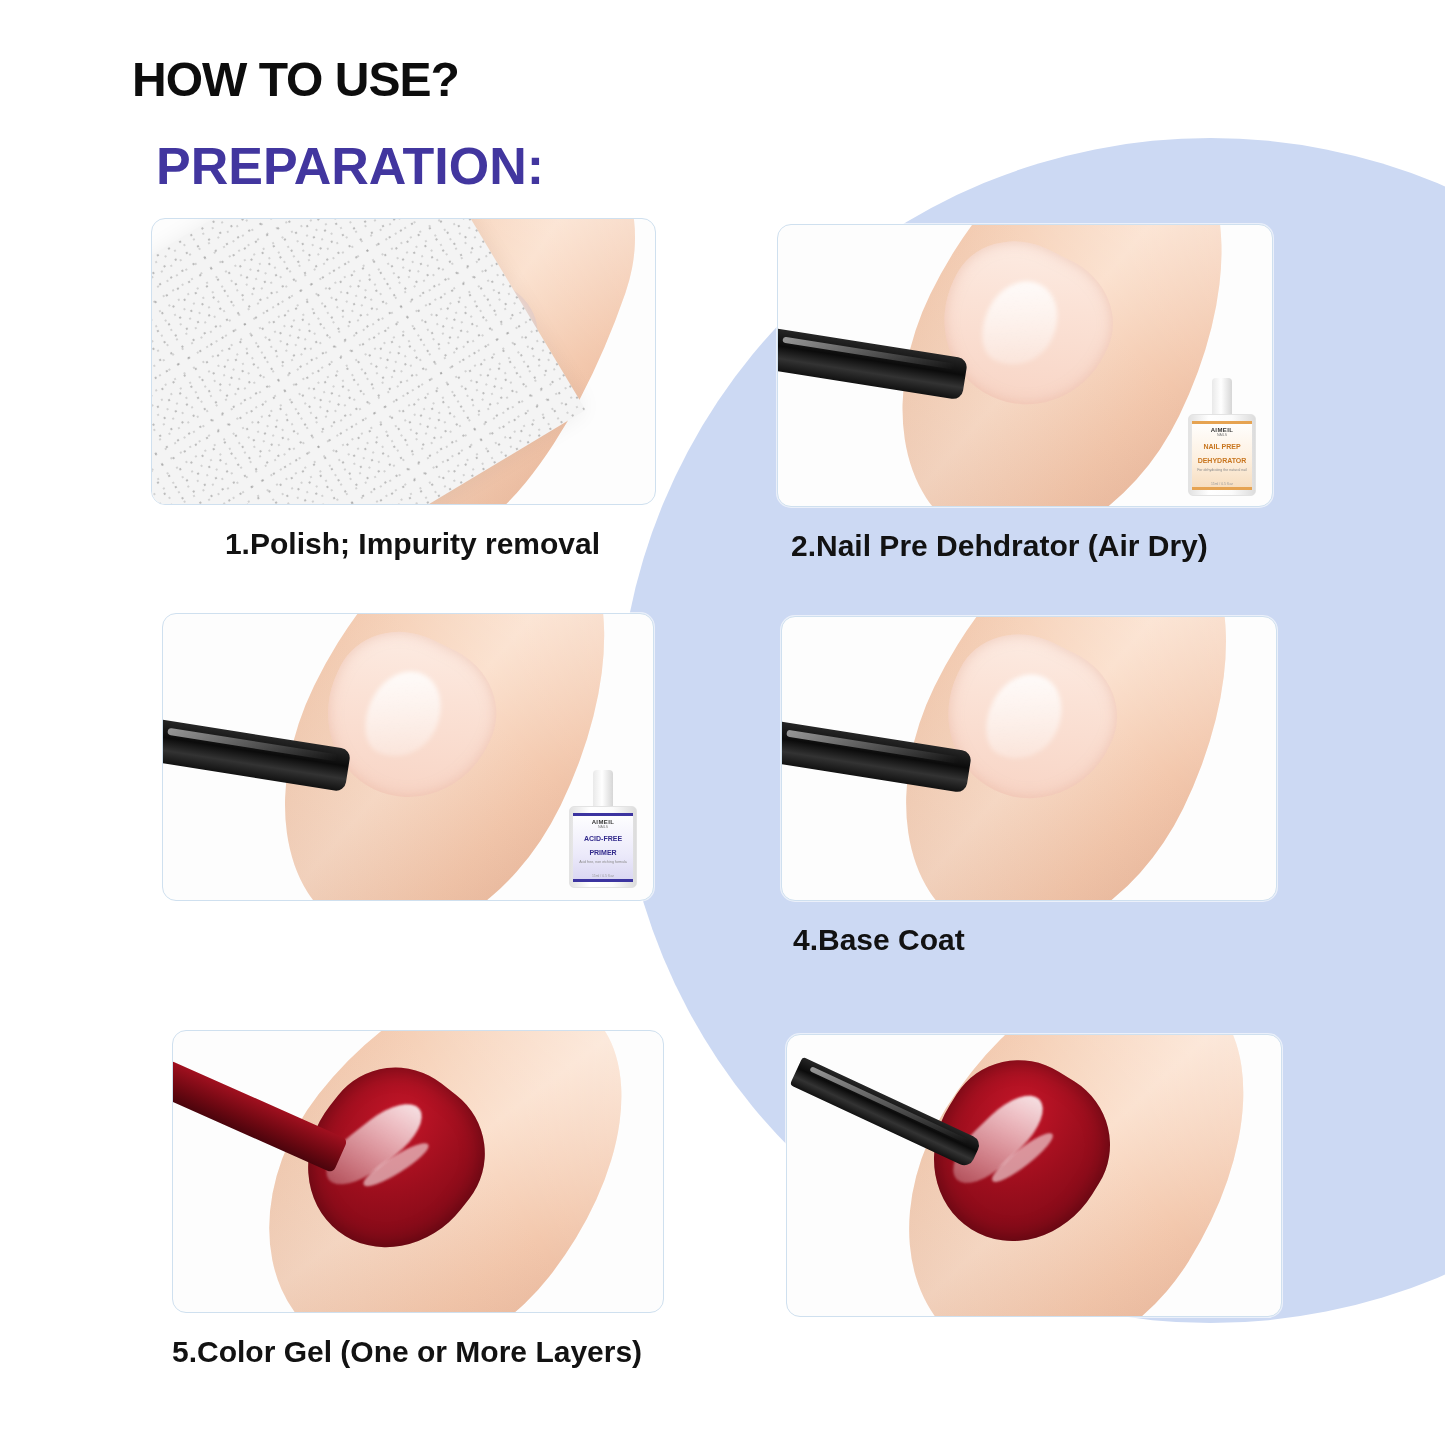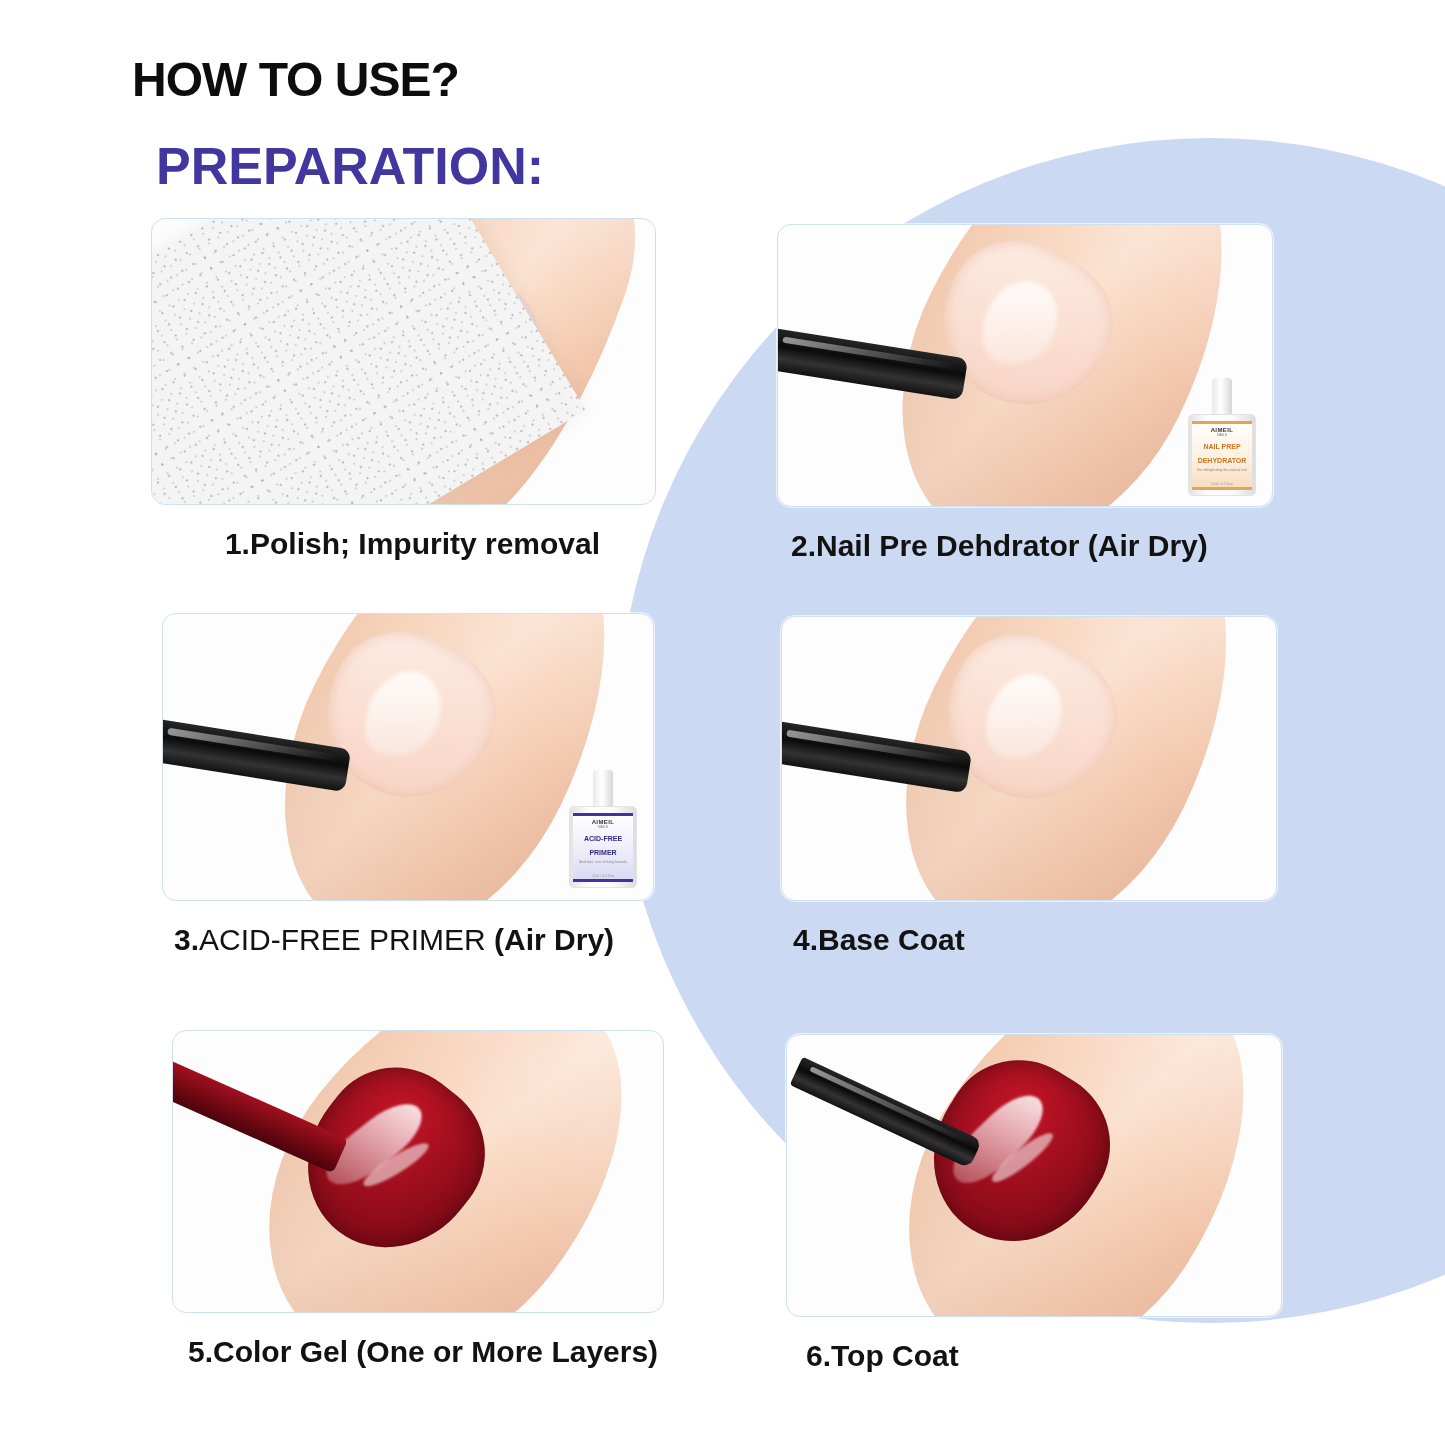--- a/index.html
+++ b/index.html
@@ -70,21 +70,21 @@
 
   .p1 .photo{ height:287px; }
   .p3 .photo{ height:288px; }
   .p5 .photo{ height:283px; }
   .p2 .photo{ height:283px; }
   .p4 .photo{ height:285px; }
   .p6 .photo{ height:283px; }
 
   .p1 .caption{ margin-left:18px; }
   .p3 .caption{ margin-left:12px; }
-  .p5 .caption{ margin-left:16px; }
+  .p5 .caption{ }
   .p2 .caption{ margin-left:14px; }
   .p4 .caption{ margin-left:12px; }
   .p6 .caption{ margin-left:20px; }
 
   
 
   
   .finger{
     position:absolute;
     border-radius:46% 46% 50% 50% / 55% 55% 45% 45%;
@@ -271,23 +271,20 @@
             <div class="brandtxt">AIMEIL</div>
             <div class="subbrand">NAILS</div>
             <div class="l1">ACID-FREE</div>
             <div class="l1">PRIMER</div>
             <div class="l2">Acid free, non etching formula</div>
             <div class="vol">15ml / 0.5 fl.oz</div>
           </div>
         </div>
       </div>
     </div>
-    <div class="caption">
-      <span>3.</span><span class="light">ACID-FREE PRIMER </span><span>(Air Dry)</span>
-    </div>
   </div>
 
   <div class="step p4">
     <div class="photo">
       <div class="finger" style="left:30%; top:-40%; width:56%; height:158%; transform:rotate(26deg);"></div>
       <div class="nail" style="left:33%; top:8%; width:34%; height:56%; transform:rotate(26deg);">
         <div class="shine"></div>
       </div>
       <div class="brush" style="left:-2%; top:42%; width:40%; height:15%; transform:rotate(9deg);">
         <div class="gloss"></div>
@@ -316,18 +313,15 @@
     <div class="photo">
       <div class="finger" style="left:30%; top:-28%; width:58%; height:150%; transform:rotate(32deg);"></div>
       <div class="redcoat" style="left:30%; top:10%; width:34%; height:64%; transform:rotate(32deg);">
         <div class="gl1"></div>
         <div class="gl2"></div>
       </div>
       <div class="brush" style="left:0%; top:22%; width:40%; height:11%; transform:rotate(25deg);">
         <div class="gloss"></div>
       </div>
     </div>
-    <div class="caption">
-      <span>6.Top Coat</span>
-    </div>
   </div>
 
 </div>
 
 </body></html>

